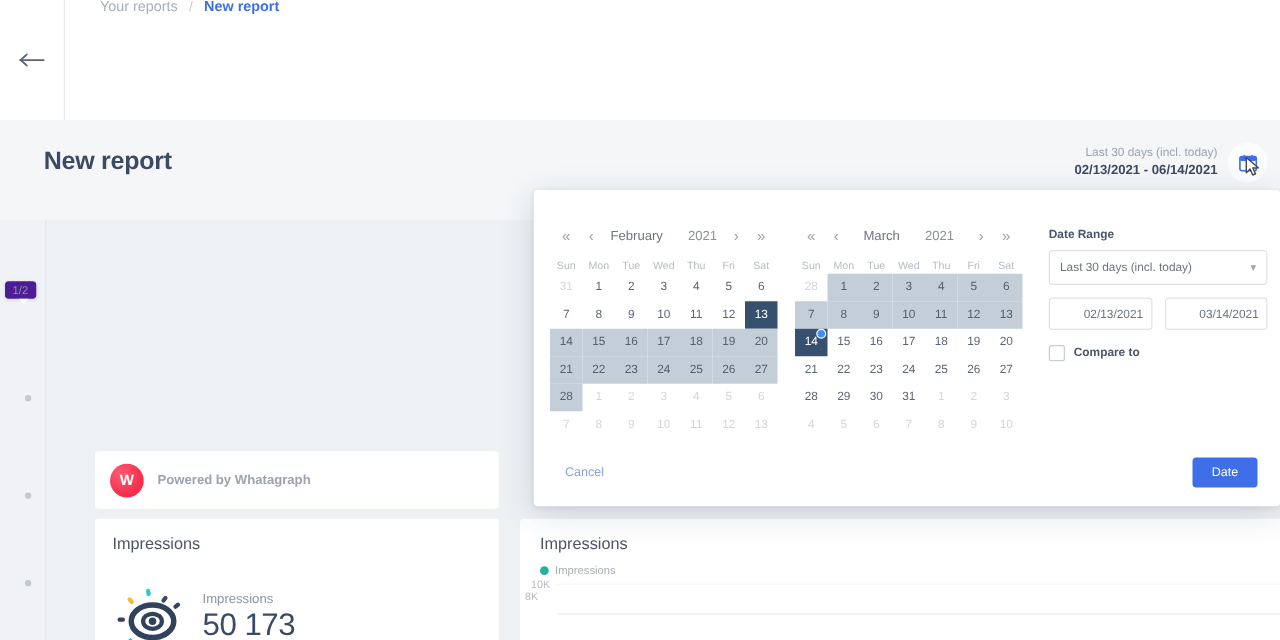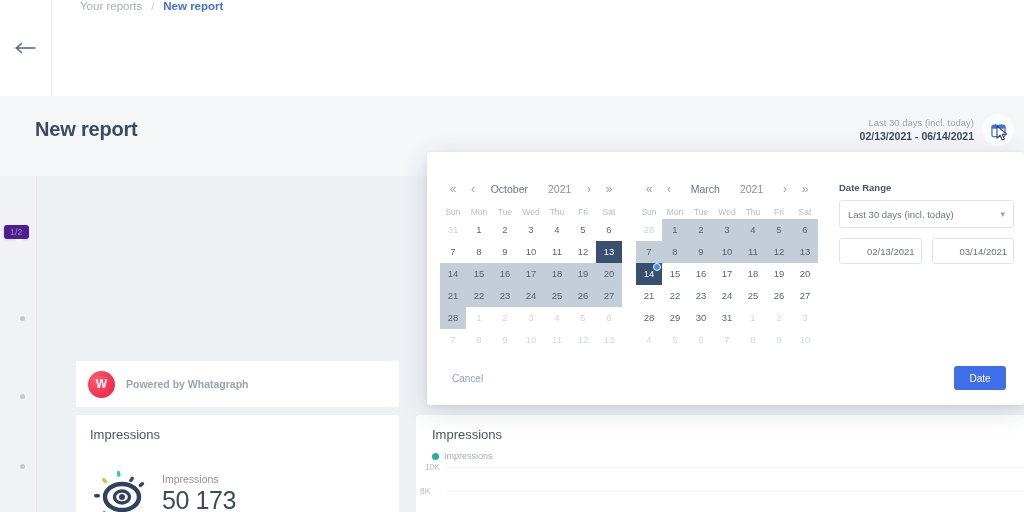--- a/index.html
+++ b/index.html
@@ -193,41 +193,41 @@
           <span class="legend-text">Impressions</span>
         </div>
         <div class="plot" id="plot"><svg width="1024" height="120" viewBox="0 0 1024 120">
               <line x1="30" y1="120" x2="1018" y2="120" stroke="#eef0f3" stroke-width="1"></line>
               <line x1="30" y1="96" x2="1018" y2="96" stroke="#eef0f3" stroke-width="1"></line>
               <line x1="30" y1="72" x2="1018" y2="72" stroke="#eef0f3" stroke-width="1"></line>
               <line x1="30" y1="48" x2="1018" y2="48" stroke="#eef0f3" stroke-width="1"></line>
               <line x1="30" y1="24" x2="1018" y2="24" stroke="#eef0f3" stroke-width="1"></line>
               <line x1="30" y1="0" x2="1018" y2="0" stroke="#eef0f3" stroke-width="1"></line>
               <path d="M 30 116.4 C 47.03448275862069 116.4 47.03448275862069 94.8 64.06896551724138 94.8 C 81.10344827586206 94.8 81.10344827586206 102 98.13793103448276 102 C 115.17241379310344 102 115.17241379310344 118.8 132.20689655172413 118.8 C 149.24137931034483 118.8 149.24137931034483 99 166.27586206896552 99 C 183.31034482758622 99 183.31034482758622 98.4 200.3448275862069 98.4 C 217.3793103448276 98.4 217.3793103448276 98.4 234.41379310344828 98.4 C 251.44827586206895 98.4 251.44827586206895 98.4 268.48275862068965 98.4 C 285.51724137931035 98.4 285.51724137931035 99 302.55172413793105 99 C 319.58620689655174 99 319.58620689655174 101.4 336.62068965517244 101.4 C 353.65517241379314 101.4 353.65517241379314 99.6 370.6896551724138 99.6 C 387.7241379310345 99.6 387.7241379310345 98.4 404.7586206896552 98.4 C 421.7931034482759 98.4 421.7931034482759 98.4 438.82758620689657 98.4 C 455.8620689655172 98.4 455.8620689655172 99 472.8965517241379 99 C 489.9310344827586 99 489.9310344827586 99.6 506.9655172413793 99.6 C 524 99.6 524 100.2 541.0344827586207 100.2 C 558.0689655172414 100.2 558.0689655172414 100.8 575.1034482758621 100.8 C 592.1379310344828 100.8 592.1379310344828 109.2 609.1724137931035 109.2 C 626.2068965517242 109.2 626.2068965517242 107.4 643.2413793103449 107.4 C 660.2758620689656 107.4 660.2758620689656 97.2 677.3103448275862 97.2 C 694.3448275862069 97.2 694.3448275862069 99 711.3793103448276 99 C 728.4137931034483 99 728.4137931034483 91.2 745.448275862069 91.2 C 762.4827586206897 91.2 762.4827586206897 116.4 779.5172413793103 116.4 C 796.551724137931 116.4 796.551724137931 117 813.5862068965517 117 C 830.6206896551724 117 830.6206896551724 117.6 847.6551724137931 117.6 C 864.6896551724138 117.6 864.6896551724138 104.4 881.7241379310345 104.4 C 898.7586206896551 104.4 898.7586206896551 96 915.7931034482758 96 C 932.8275862068965 96 932.8275862068965 95.4 949.8620689655172 95.4 C 966.8965517241379 95.4 966.8965517241379 97.2 983.9310344827586 97.2 C 1000.9655172413793 97.2 1000.9655172413793 111.6 1018 111.6 L 1018 120 L 30 120 Z" fill="#336a80"></path>
-            </svg><div class="ytick" style="top: 43px; left: 4px; width: 20px; text-align: right;">6K</div><div class="ytick" style="top: 19px; left: 4px; width: 20px; text-align: left;">8K</div><div class="ytick" style="top: -5px; left: 4px; width: 20px; text-align: right;">10K</div></div>
+            </svg><div class="ytick" style="top: 43px; left: 4px; width: 20px; text-align: right;">6K</div><div class="ytick" style="top: 5px; left: 4px; width: 20px; text-align: left;">8K</div><div class="ytick" style="top: -5px; left: 4px; width: 20px; text-align: right;">10K</div></div>
 
       </div>
 
     </div>
   </div>
 
   <div class="railbar">
     <div class="rail-dot" style="top:140px"></div>
     <div class="rail-dot" style="top:218px"></div>
     <div class="rail-dot" style="top:288px"></div>
     <div class="page-badge">1/2</div>
   </div>
 
   <div class="popup">
 
     <div class="cal cal-a" id="cal-0">
         <div class="cal-nav">
           <div class="nav-btn">«</div>
           <div class="nav-btn">‹</div>
-          <div class="cal-month"><b>October</b><span class="cal-year">2021</span></div>
+          <div class="cal-month"><b>February</b><span class="cal-year">2021</span></div>
           <div class="nav-btn">›</div>
           <div class="nav-btn">»</div>
         </div>
         <div class="dow-row">
           <div class="dow">Sun</div>
           <div class="dow">Mon</div>
           <div class="dow">Tue</div>
           <div class="dow">Wed</div>
           <div class="dow">Thu</div>
           <div class="dow">Fri</div>
@@ -344,20 +344,24 @@
     <div class="side">
       <div class="side-label">Date Range</div>
       <div class="select">
         <span>Last 30 days (incl. today)</span>
         <span class="chev">▾</span>
       </div>
       <div class="dateinputs">
         <div class="dinput">02/13/2021</div>
         <div class="dinput">03/14/2021</div>
       </div>
+      <div class="compare">
+        <span class="chk"></span>
+        <span class="compare-text">Compare to</span>
+      </div>
     </div>
 
     <div class="popfoot">
       <div class="cancel-btn">Cancel</div>
       <div class="apply-btn">Date</div>
     </div>
   </div>
 
 </div>
 

